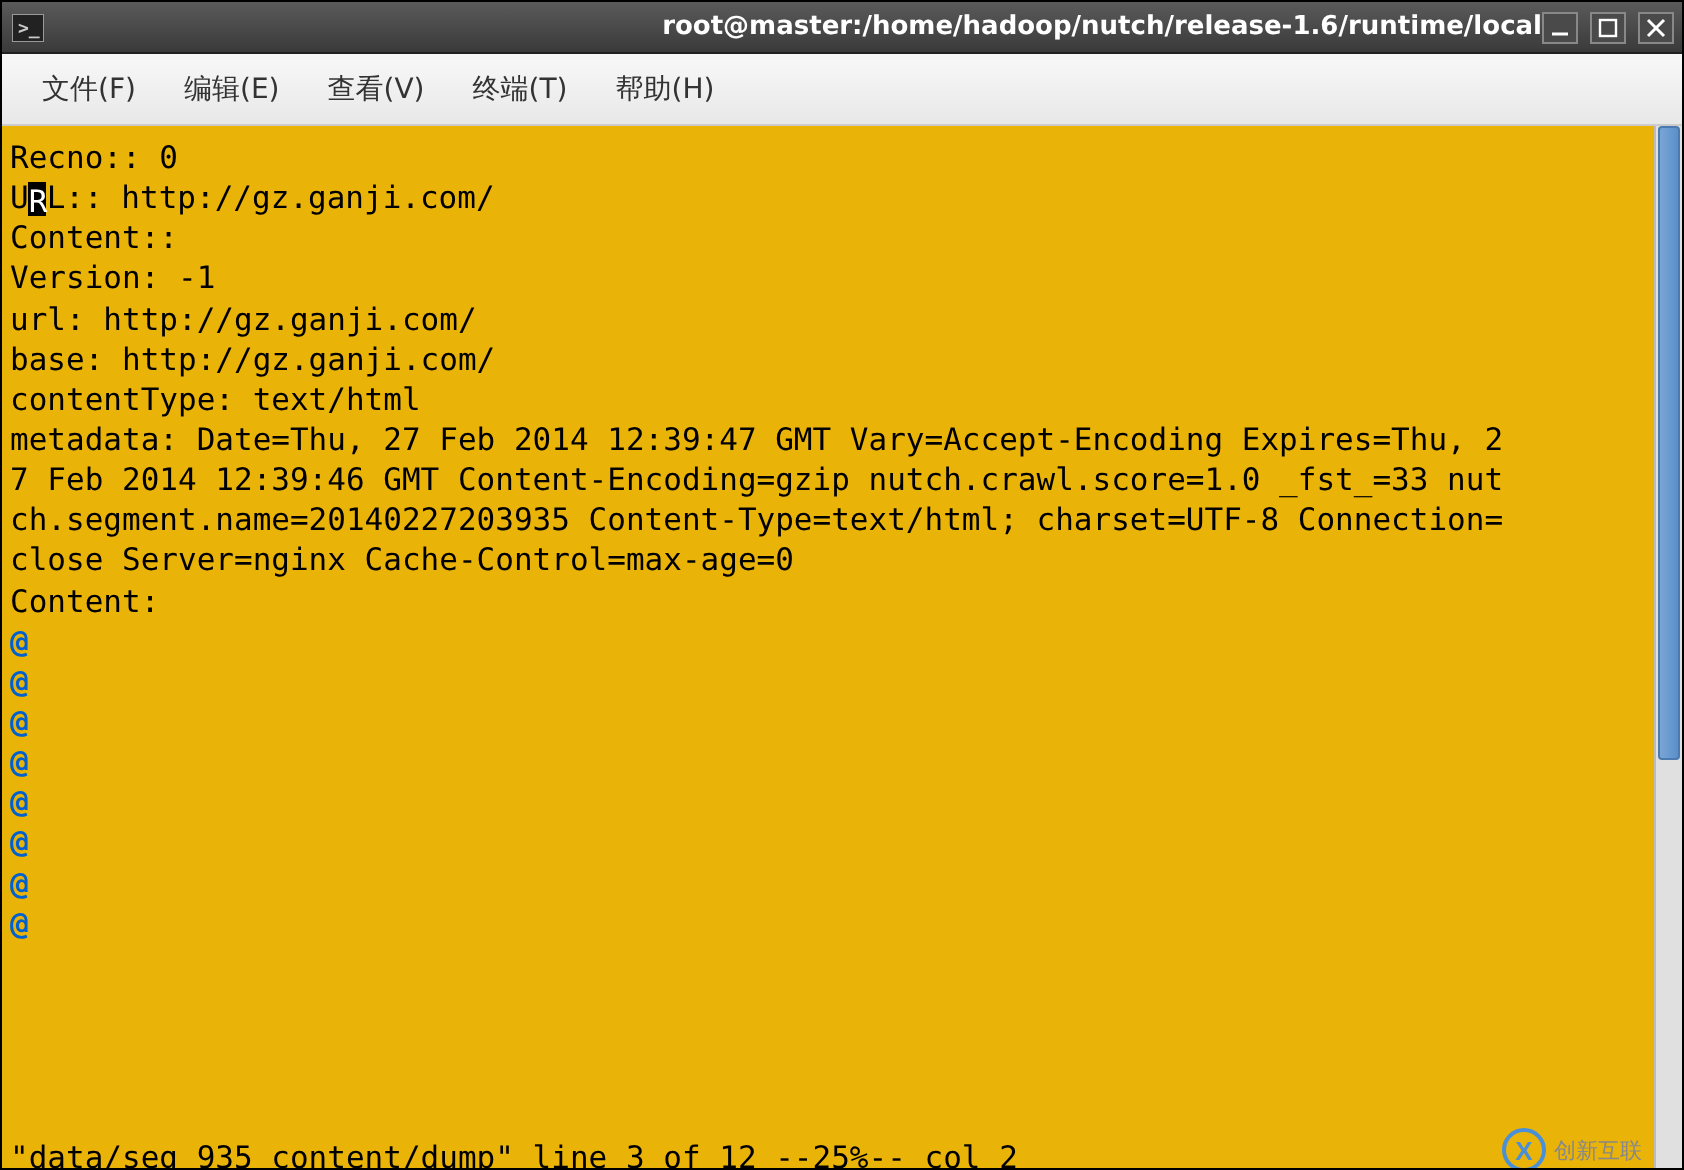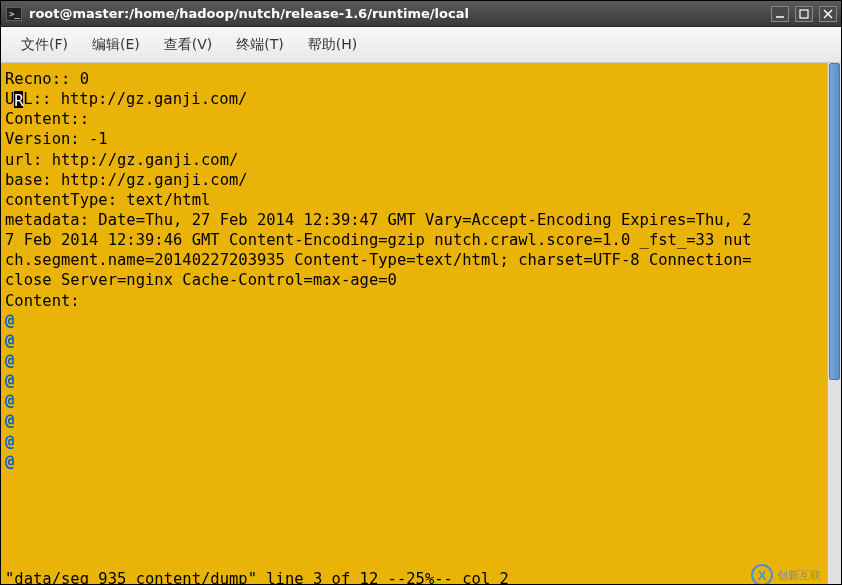--- a/index.html
+++ b/index.html
@@ -26,21 +26,21 @@
     .titlebar-icon {
       width: 18px;
       height: 18px;
       margin-right: 6px;
       display: flex;
       align-items: center;
       justify-content: center;
     }
     .titlebar-title {
       flex: 1;
-      text-align: left;
+      text-align: right;
     }
     .win-controls {
       display: flex;
       gap: 6px;
     }
     .win-btn {
       width: 18px;
       height: 16px;
       border: 1px solid #888;
       background: #4a4a4a;

